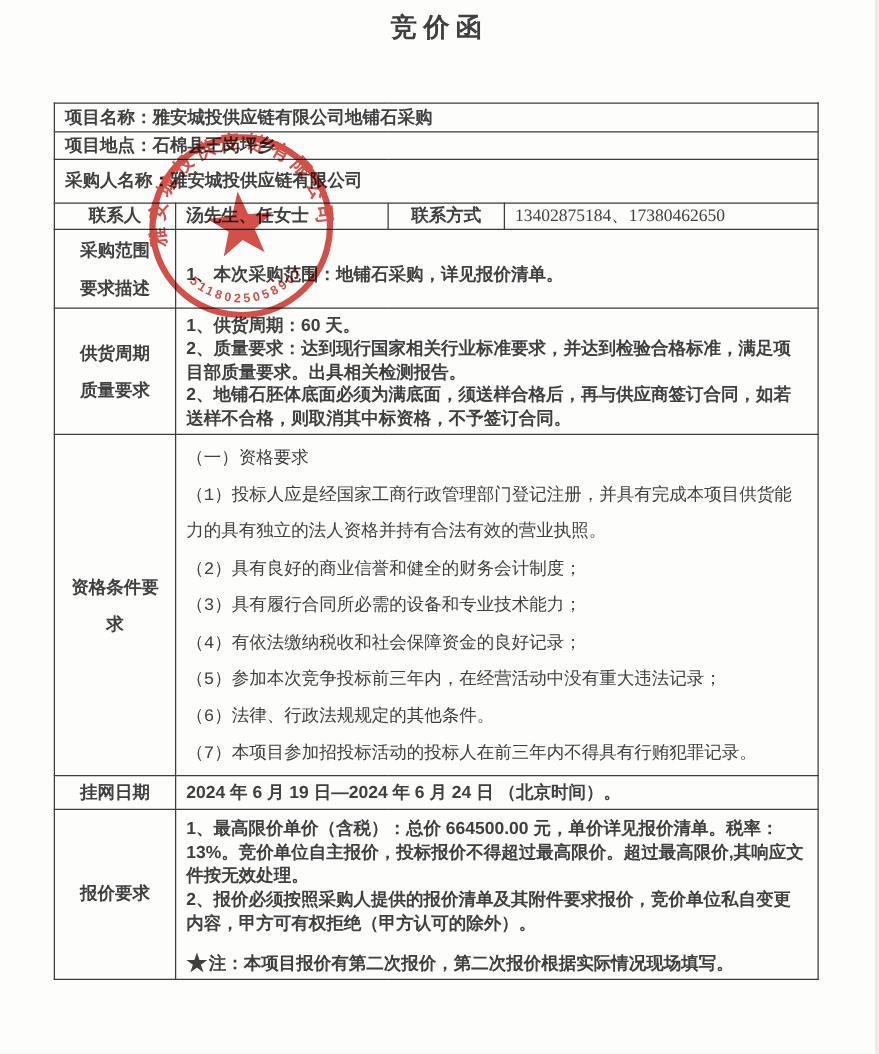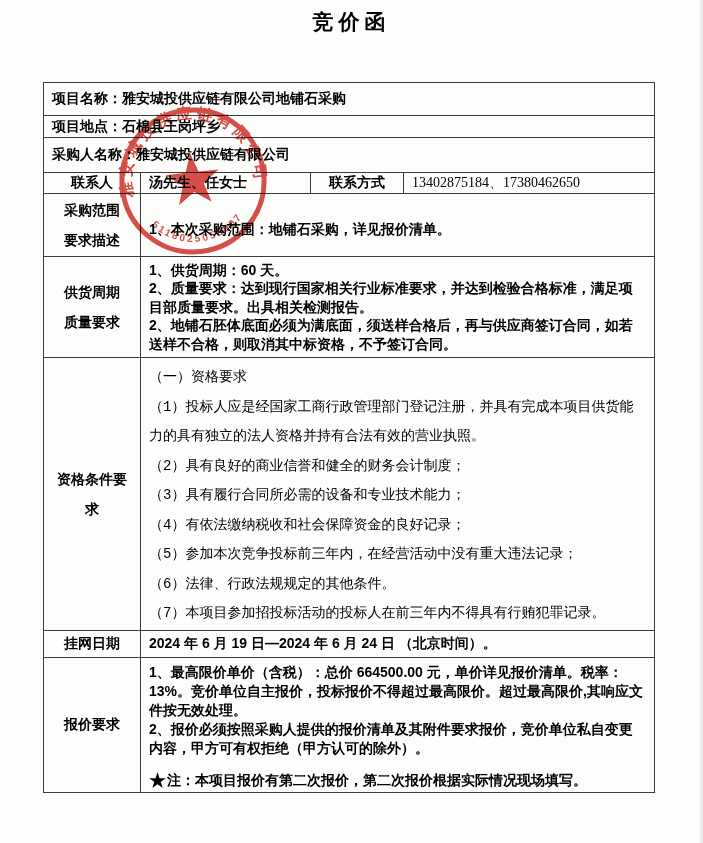--- a/index.html
+++ b/index.html
@@ -6,21 +6,21 @@
   body{
     width:703px;height:843px;
     background:#e9e9e9;
     font-family:"Liberation Serif", serif;
   }
   .page{
     position:relative;
     width:703px;height:843px;
     background:#fdfdfc;
     overflow:hidden;
-    color:#000000;
+    color:#404040;
   }
   .page::after{
     content:"";position:absolute;top:0;right:0;width:3px;height:100%;
     background:rgba(0,0,0,0.07);
   }
   .title{
     margin:0;
     position:absolute;top:8px;left:0;width:100%;
     text-align:center;
     font-size:21px;font-weight:bold;letter-spacing:5px;
@@ -96,21 +96,21 @@
 
   <table class="doc">
     <colgroup>
       <col style="width:97px">
         <col style="width:170px">
         <col style="width:93px">
         <col style="width:251px">
     </colgroup>
 
     <tbody>
-        <tr style="height:33px">
+        <tr style="height:23px">
       <td colspan="4" class="fullrow"><span>项目名称：</span><span>雅安城投供应链有限公司地铺石采购</span></td>
     </tr>
 
     <tr style="height:22px">
       <td colspan="4" class="fullrow"><span>项目地点：</span><span>石棉县王岗坪乡</span></td>
     </tr>
 
     <tr style="height:35px">
       <td colspan="4" class="fullrow"><span>采购人名称：</span><span>雅安城投供应链有限公司</span></td>
     </tr>

